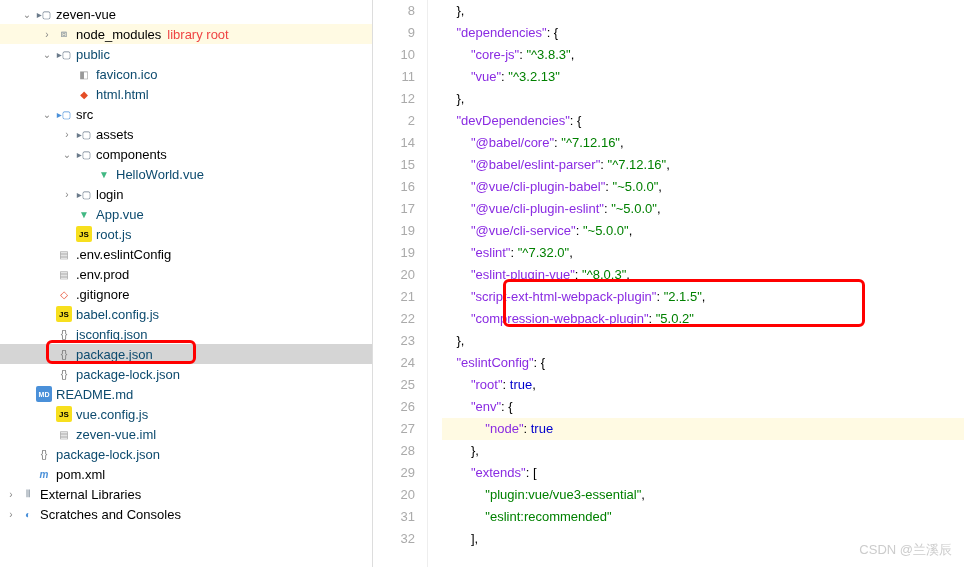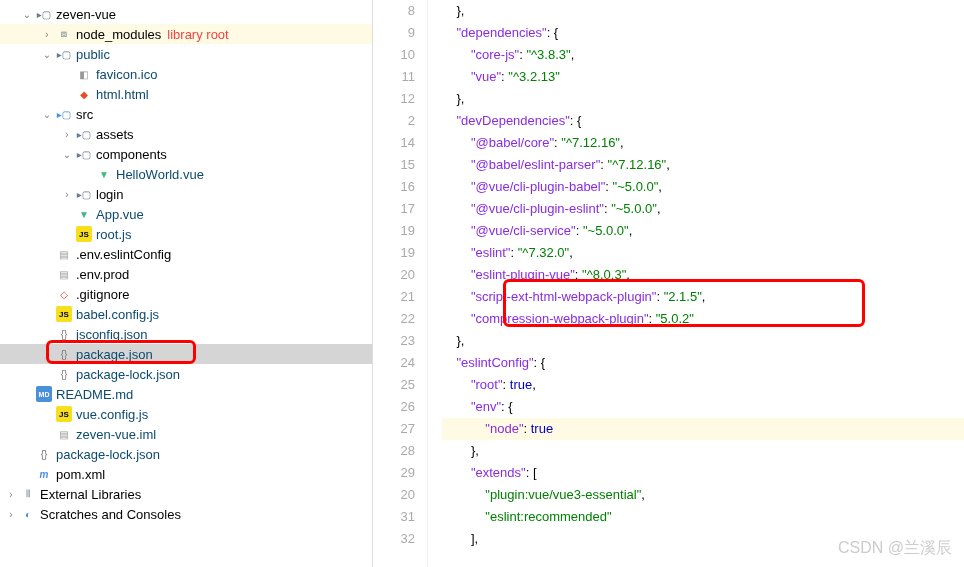--- a/index.html
+++ b/index.html
@@ -32,21 +32,21 @@
 .editor { flex: 1; display: flex; background: #fff; font-family: Consolas, Monaco, monospace; }
 .gutter { width: 55px; background: #fff; border-right: 1px solid #eee; text-align: right; padding-right: 12px; color: #aaa; font-size: 12px; }
 .gutter div { height: 22px; line-height: 22px; }
 .code { flex: 1; padding-left: 14px; position: relative; }
 .code-line { height: 22px; line-height: 22px; white-space: pre; font-size: 13px; }
 .code-line.hl { background: #fffae3; }
 .k { color: #8a2be2; } 
 .s { color: #008000; } 
 .p { color: #000; } 
 .kw { color: #0000cc; } 
-.watermark { position: fixed; bottom: 8px; right: 12px; color: #ccc; font-size: 16px; pointer-events: none; }
+.watermark { position: fixed; bottom: 8px; right: 12px; color: #ccc; font-size: 13px; pointer-events: none; }
 </style>
 </head>
 <body>
 
 <div class="sidebar" style="position:relative">
   <div class="tree-item" style="padding-left:20px">
       <span class="chev">⌄</span>
       <span class="ico ico-folder-open">▸▢</span>
       <span class="label">zeven-vue</span>
     </div>

